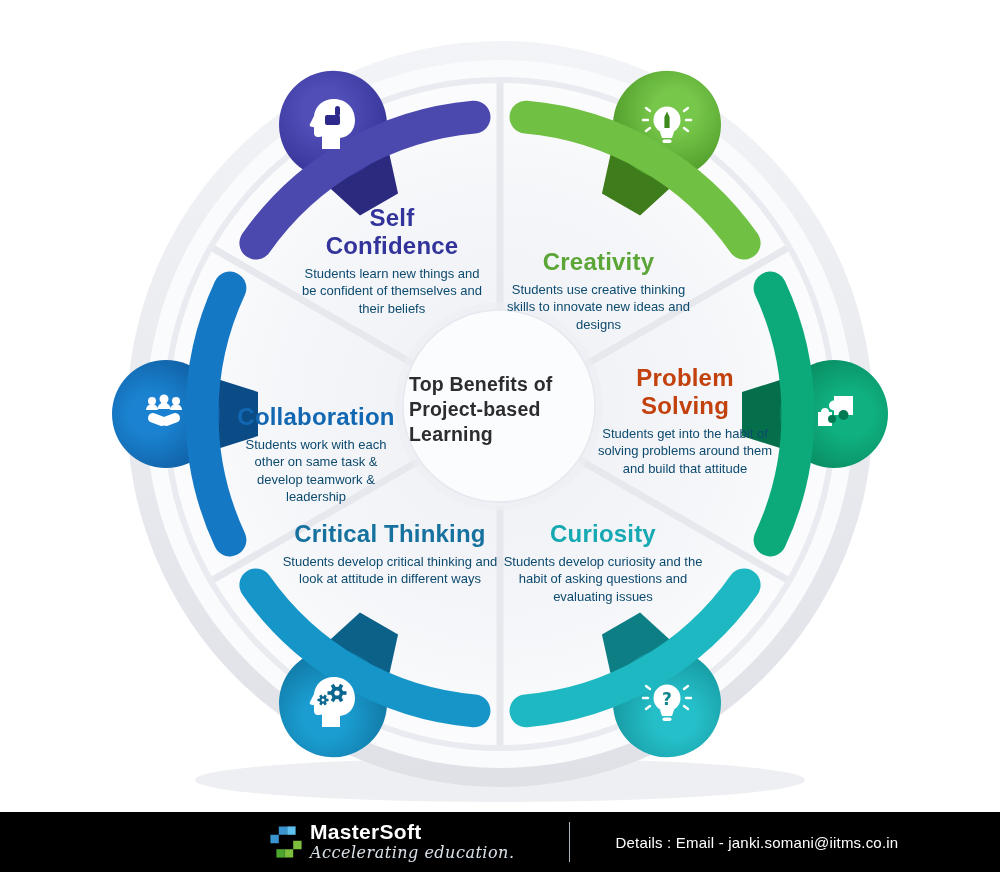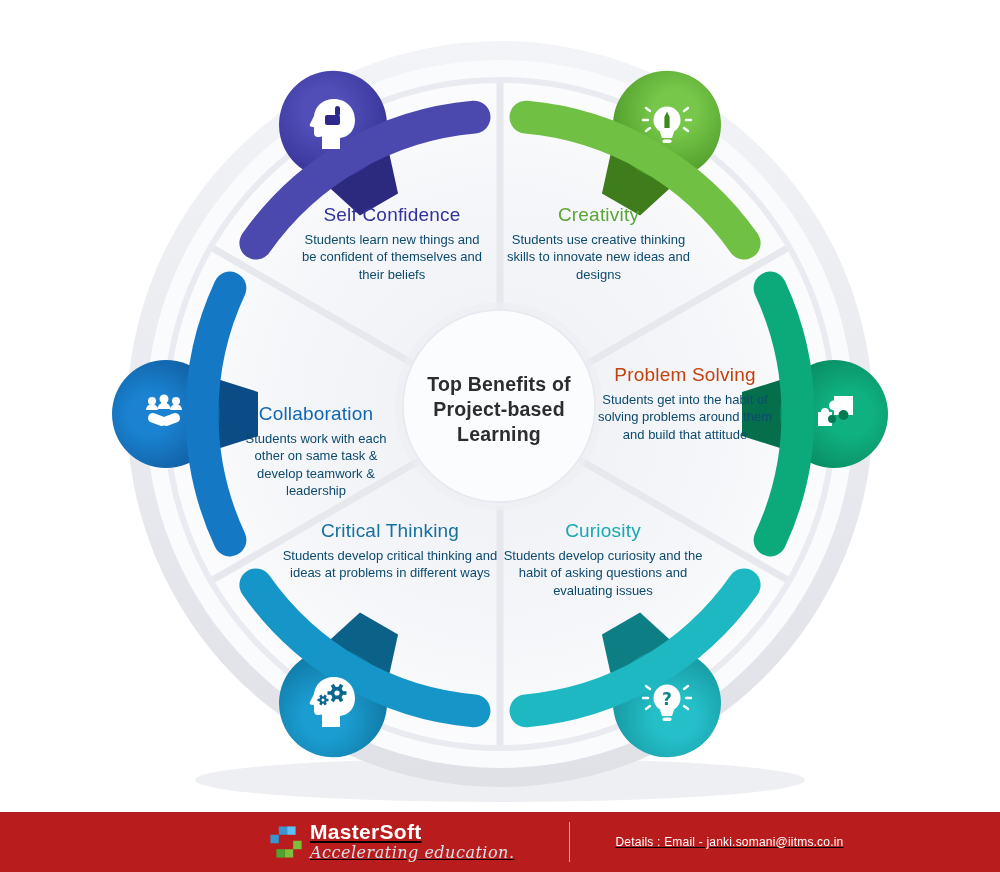--- a/index.html
+++ b/index.html
@@ -1,34 +1,34 @@
 <!DOCTYPE html>
 <html><head>
 <meta charset="utf-8">
 <style>
   html,body{margin:0;padding:0;background:#fff;}
   body{width:1000px;height:872px;position:relative;overflow:hidden;
        font-family:"Liberation Sans","DejaVu Sans",sans-serif;}
   .stage{position:absolute;left:0;top:0;width:1000px;height:872px;}
   svg.bg{position:absolute;left:0;top:0;}
   .benefit{position:absolute;text-align:center;}
-  .benefit-title{font-size:19px;font-weight:normal;letter-spacing:.2px;margin-bottom:5px;}
+  .benefit-title{font-size:24px;font-weight:bold;letter-spacing:.2px;margin-bottom:5px;}
   .benefit-desc{font-size:13px;line-height:1.33;color:#0c4a6e;text-align:center;}
-  .center-title{position:absolute;left:409px;top:372px;width:180px;text-align:center;
+  .center-title{position:absolute;left:409px;top:372px;width:180px;
       font-size:19.5px;line-height:25px;font-weight:600;color:#2d2d30;letter-spacing:.2px;}
   .footer{position:absolute;left:0;top:812px;width:1000px;height:60px;background:#16455e;
       display:flex;align-items:center;}
   .footer-left{display:flex;align-items:center;margin-left:268px;}
   .logo-mark{width:36px;height:36px;flex:0 0 auto;}
   .brand-wrap{margin-left:6px;color:#fff;}
   .brand{font-size:21px;font-weight:bold;letter-spacing:.3px;line-height:20px;}
   .tagline{font-family:"DejaVu Serif",serif;font-style:italic;font-size:16px;
       color:#d9e2ea;text-align:right;margin-top:1px;letter-spacing:.5px;}
   .footer-divider{width:1px;height:40px;background:#c8d3db;margin-left:55px;opacity:.85;}
-  .footer-details{color:#ffffff;font-size:12px;margin-left:45px;letter-spacing:.2px;}
+  .footer-details{color:#ffffff;font-size:15px;margin-left:45px;letter-spacing:.2px;}
 </style>
 </head>
 <body>
 
 <div class="stage">
 
 <svg class="bg" width="1000" height="872" viewBox="0 0 1000 872">
   <defs>
     <linearGradient id="plateG" x1="0" y1="0" x2="0" y2="1">
       <stop offset="0" stop-color="#f3f4f7"></stop>
@@ -193,43 +193,43 @@
 
   <circle cx="499" cy="406" r="104" fill="#eceef3" opacity="0.6"></circle>
   <circle cx="499" cy="406" r="96" fill="#fbfcfe" stroke="#e6e8ee" stroke-width="1.5"></circle>
 </svg>
 
 <div class="benefit" style="left:300px;top:204px;width:184px;">
   <div class="benefit-title" style="color: rgb(50, 51, 155);">Self Confidence</div>
   <div class="benefit-desc">Students learn new things and be confident of themselves and their beliefs</div>
 </div>
 <div class="benefit" style="left:501px;top:204px;width:195px;">
-  <div class="benefit-title" style="color: rgb(91, 166, 55);">Creativity</div>
+  <div class="benefit-title" style="color: rgb(91, 166, 55); margin-top: 44px;">Creativity</div>
   <div class="benefit-desc">Students use creative thinking skills to innovate new ideas and designs</div>
 </div>
 <div class="benefit" style="left:597px;top:364px;width:176px;">
   <div class="benefit-title" style="color: #c2410c;">Problem Solving</div>
   <div class="benefit-desc">Students get into the habit of solving problems around them and build that attitude</div>
 </div>
 <div class="benefit" style="left:502px;top:520px;width:202px;">
   <div class="benefit-title" style="color: rgb(23, 169, 179);">Curiosity</div>
   <div class="benefit-desc">Students develop curiosity and the habit of asking questions and evaluating issues</div>
 </div>
 <div class="benefit" style="left:282px;top:520px;width:216px;">
   <div class="benefit-title" style="color: rgb(22, 113, 159);">Critical Thinking</div>
-  <div class="benefit-desc">Students develop critical thinking and ideas at problems in different ways</div>
+  <div class="benefit-desc">Students develop critical thinking and look at attitude in different ways</div>
 </div>
 <div class="benefit" style="left:231px;top:363px;width:170px;">
   <div class="benefit-title" style="color: rgb(18, 103, 178); margin-top: 40px;">Collaboration</div>
   <div class="benefit-desc">Students work with each other on same task &amp; develop teamwork &amp; leadership</div>
 </div>
 
 <div class="center-title">Top Benefits of Project-based Learning</div>
 
-<div class="footer" style="background: #b91c1c; text-decoration: underline;">
+<div class="footer" style="background: #000000;">
   <div class="footer-left">
     <svg class="logo-mark" viewBox="0 0 30 30">
       <path d="M2,16 v-7 h7 v-7 h7 v7 h-7 v7 z" fill="#3a94d0"></path>
       <rect x="16" y="2" width="7" height="7" fill="#5ec1ef"></rect>
       <path d="M28,14 v7 h-7 v7 h-7 v-7 h7 v-7 z" fill="#7dbf3c"></path>
       <rect x="7" y="21" width="7" height="7" fill="#4ba52e"></rect>
     </svg>
     <div class="brand-wrap">
       <div class="brand">MasterSoft</div>
       <div class="tagline">Accelerating education.</div>

